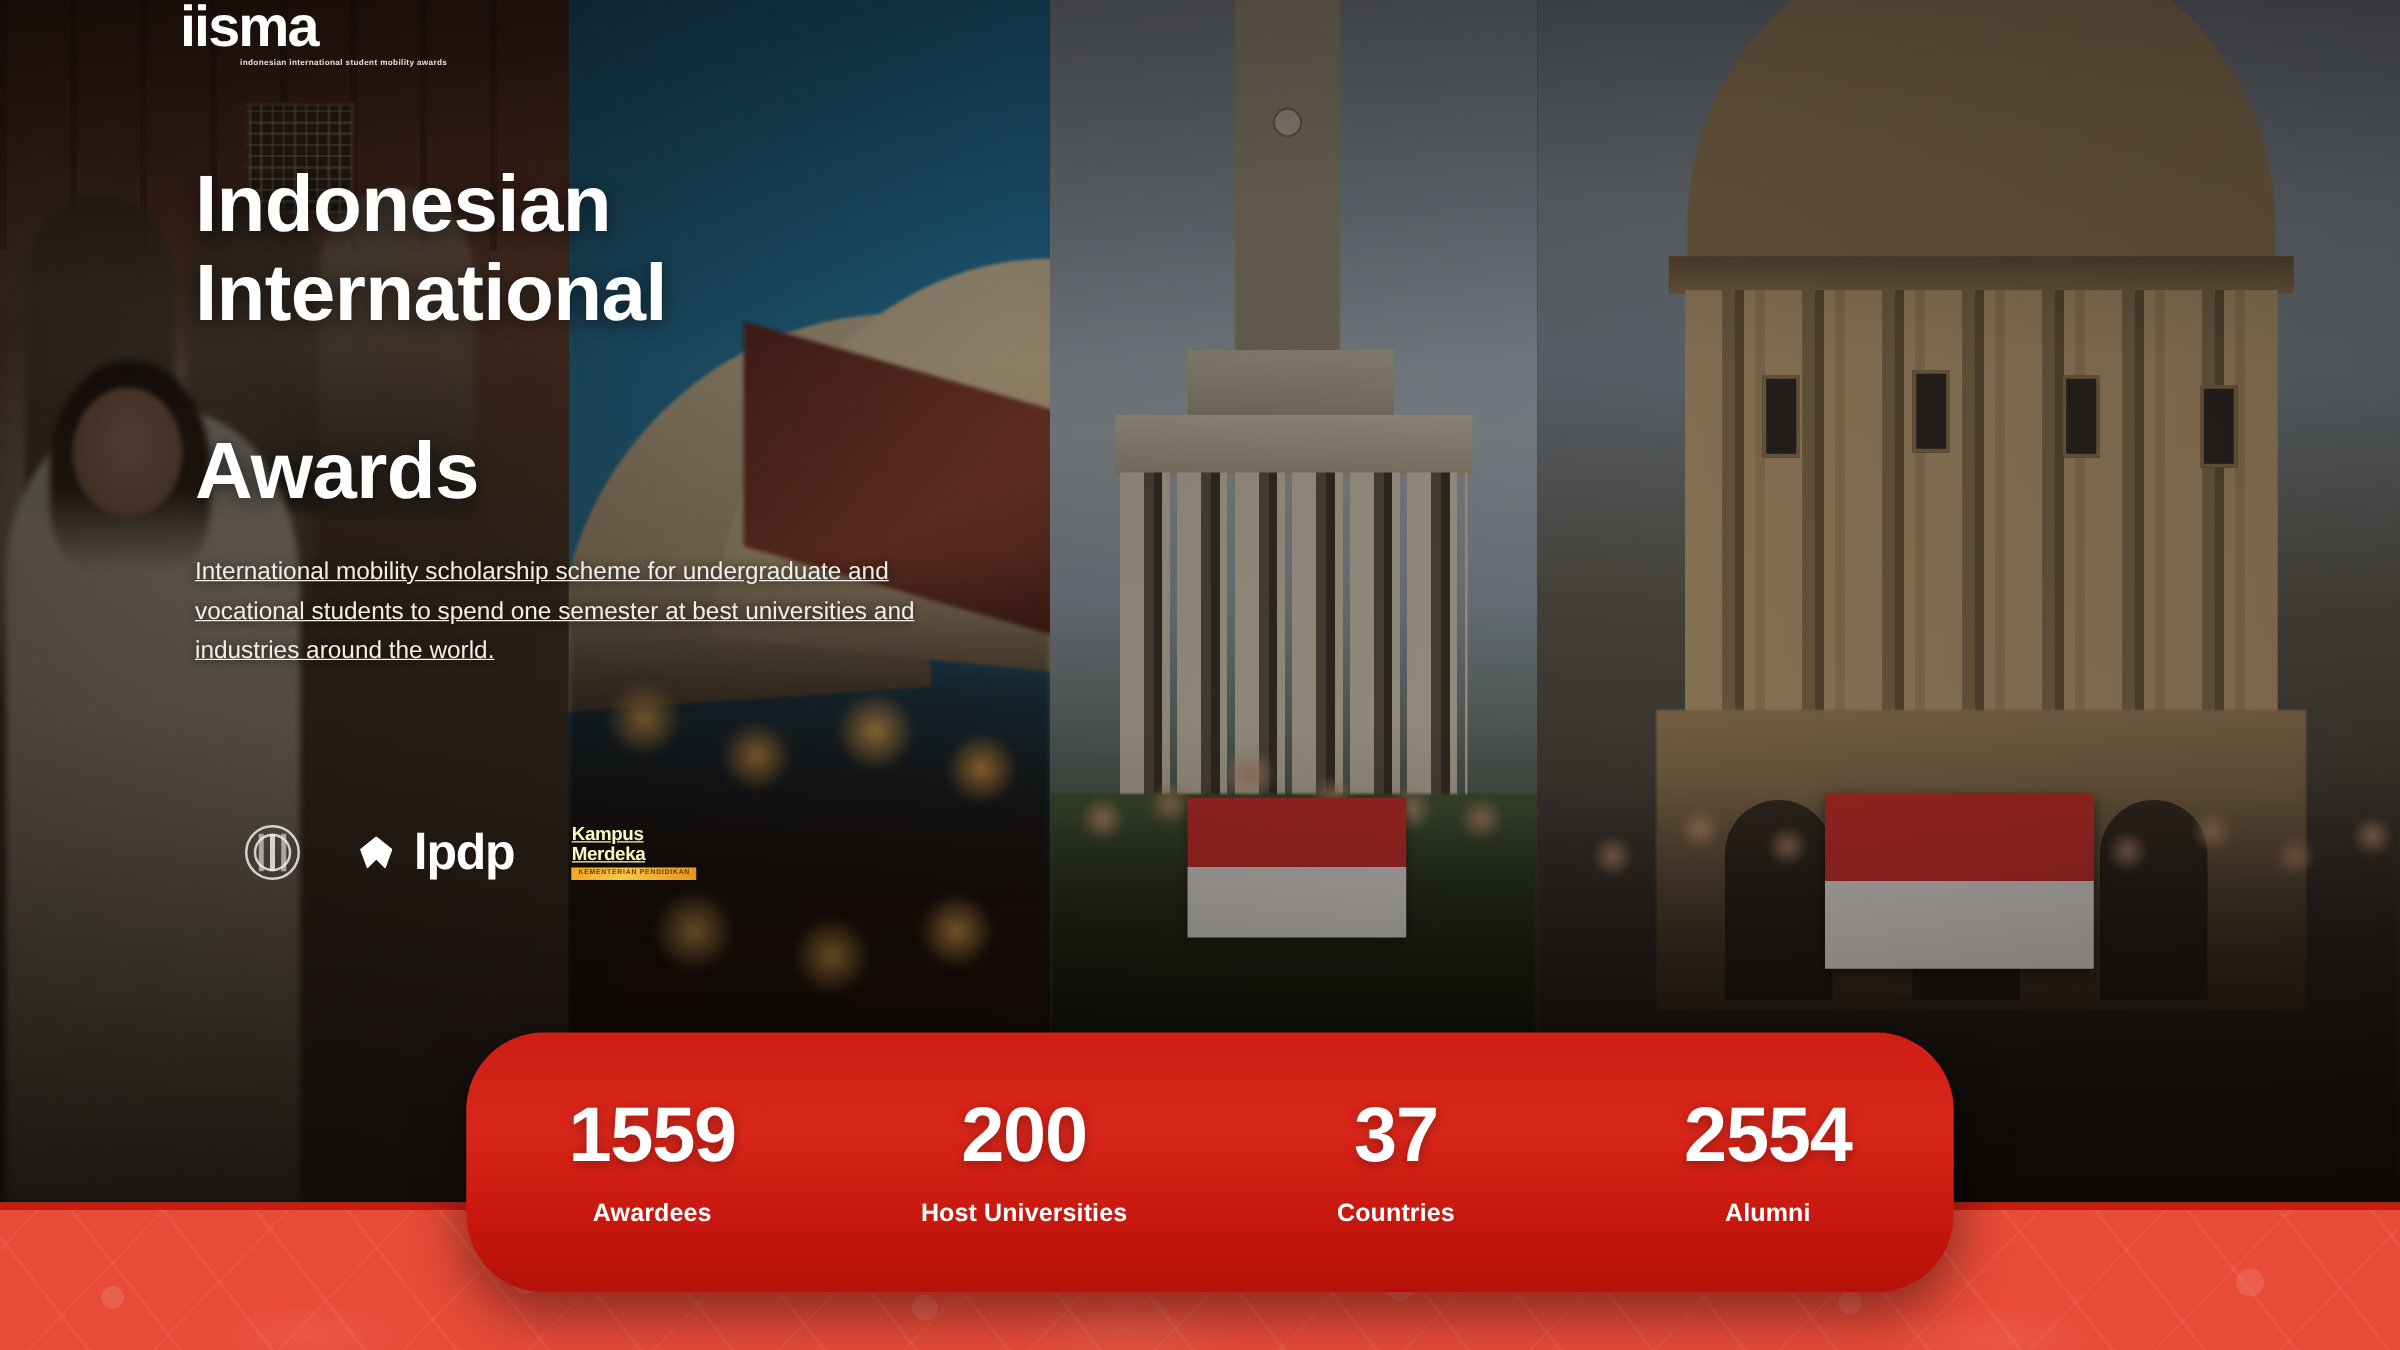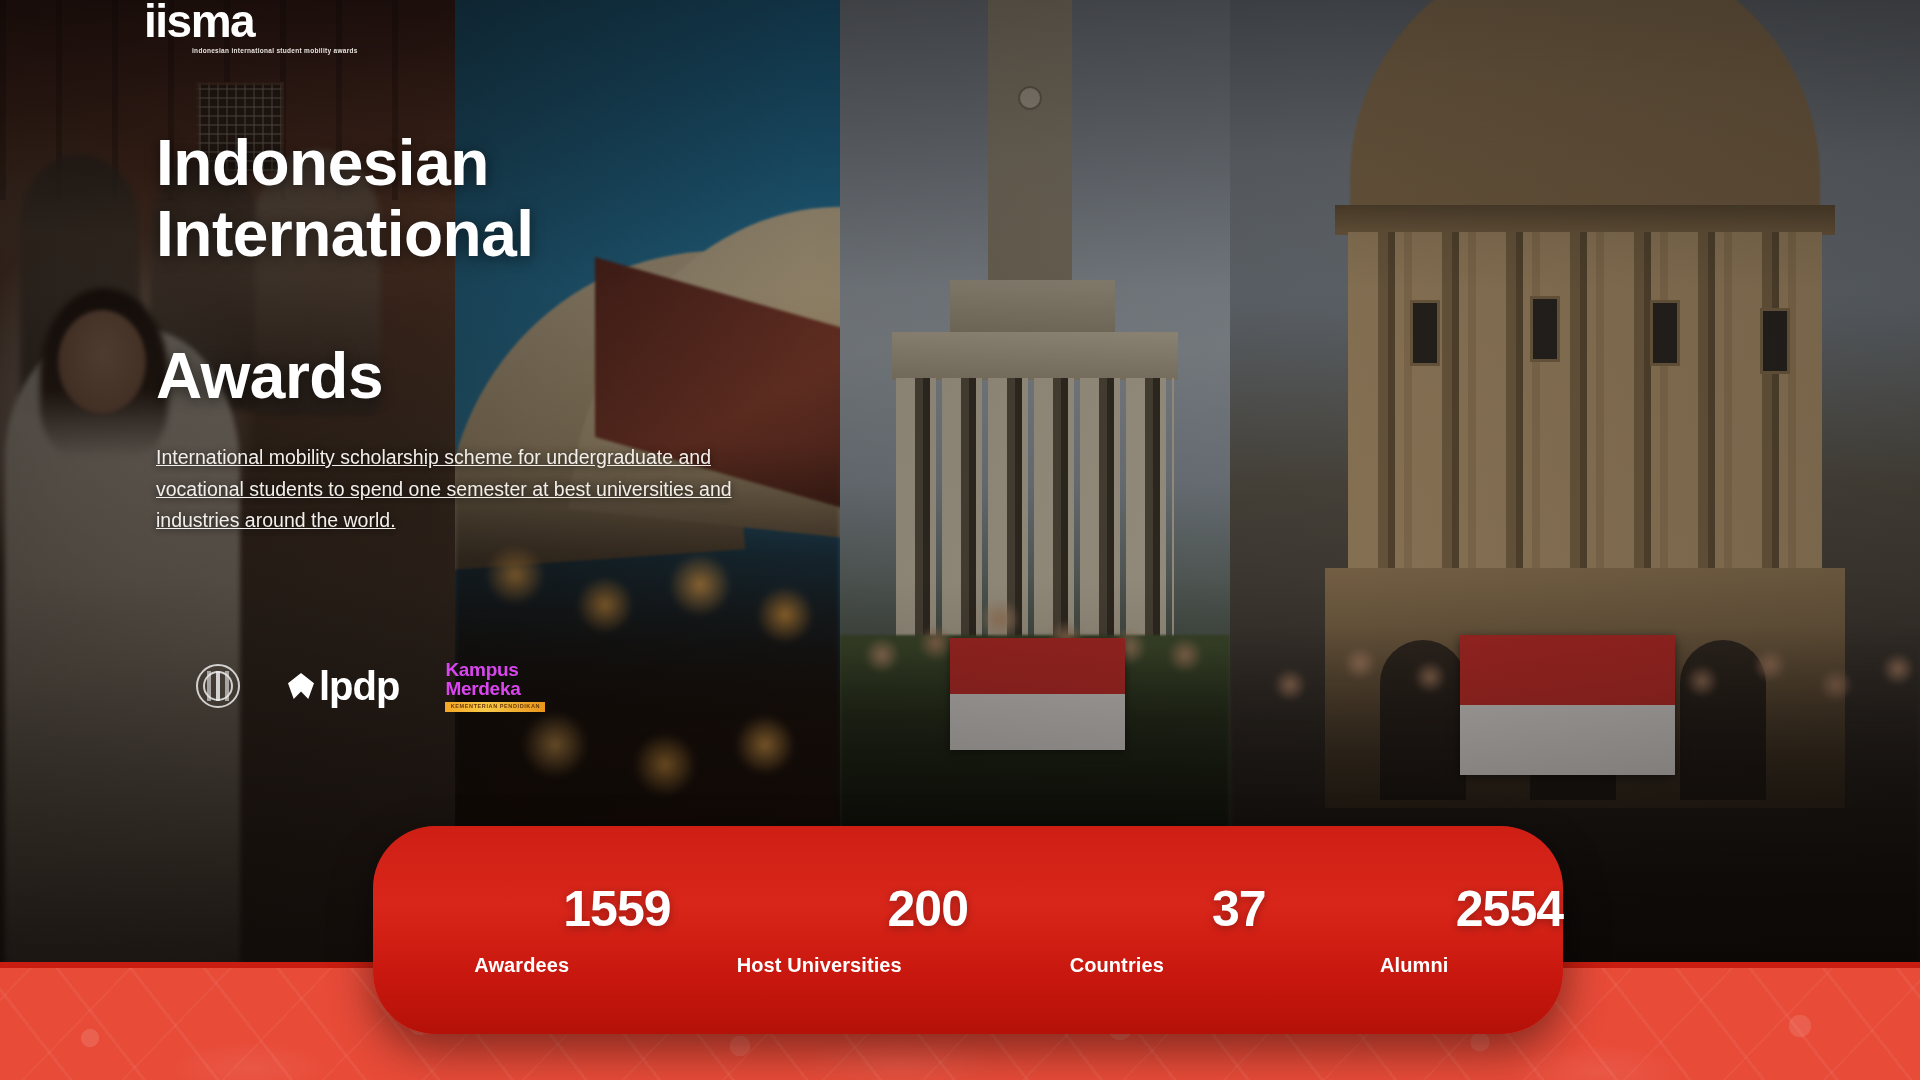--- a/index.html
+++ b/index.html
@@ -194,44 +194,44 @@
   #partners { position:absolute; left:196px; top:660px; z-index:6;
               display:flex; align-items:center; gap:46px; }
   .garuda { width:44px; height:44px; border:2.5px solid rgba(255,255,255,.85);
             border-radius:50%; position:relative; opacity:.9; }
   .garuda:before { content:""; position:absolute; left:50%; top:50%;
     transform:translate(-50%,-50%); width:26px; height:26px;
     border:2px solid rgba(255,255,255,.85); border-radius:50%; }
   .garuda:after { content:""; position:absolute; left:50%; top:50%;
     transform:translate(-50%,-50%); width:4px; height:30px;
     background:rgba(255,255,255,.85); box-shadow:-9px 0 0 rgba(255,255,255,.6), 9px 0 0 rgba(255,255,255,.6); }
-  .lpdp { display:flex; align-items:center; gap:3px; }
+  .lpdp { display:flex; align-items:center; gap:15px; }
   .lpdp-mark { width:30px; height:34px; position:relative; }
   .lpdp-mark:before { content:""; position:absolute; left:2px; top:4px; width:26px; height:26px;
     background:#fff; clip-path:polygon(50% 0,100% 40%,78% 100%,50% 72%,22% 100%,0 40%); }
   .lpdp-text { font-size:40px; font-weight:bold; color:#fff; letter-spacing:-1px; line-height:1; }
   .km { line-height:1.02; }
-  .km-l1, .km-l2 { font-size:19px; font-weight:bold; color:#d946ef; letter-spacing:-.3px; }
+  .km-l1, .km-l2 { font-size:15px; font-weight:bold; color:#fef9c3; letter-spacing:-.3px;text-decoration:underline; }
   .km-bar { margin-top:3px; height:10px; width:100px;
     background:linear-gradient(90deg,#f5a623 0%,#f7c948 40%,#e8951b 100%);
     display:flex; align-items:center; justify-content:center; }
   .km-bar span { font-size:5.5px; font-weight:bold; color:#6b3a05; letter-spacing:.6px; }
 
   
   #stats {
     position:absolute; left:373px; top:826px; width:1190px; height:208px; z-index:8;
     background:linear-gradient(180deg,#cf1f15 0%,#d9261a 38%,#c8170e 72%,#b41108 100%);
     border-radius:62px;
     box-shadow:0 16px 44px rgba(0,0,0,.45);
     display:flex; align-items:center;
   }
   .stat { flex:1; text-align:center; }
   .stat-num {
-    font-size:50px; font-weight:bold; color:#fff; line-height:1;
-    letter-spacing:-1px; text-shadow:0 2px 9px rgba(0,0,0,.3);text-align:right;
+    font-size:62px; font-weight:bold; color:#fff; line-height:1;
+    letter-spacing:-1px; text-shadow:0 2px 9px rgba(0,0,0,.3);
   }
   .stat-lab {
     margin-top:20px; font-size:20px; font-weight:bold; color:#fff; letter-spacing:.1px;
   }
 
   
   #band {
     position:absolute; left:0; bottom:0; width:1920px; height:118px; z-index:5;
     background:#e84b38;
     border-top:6px solid #c81d10;

